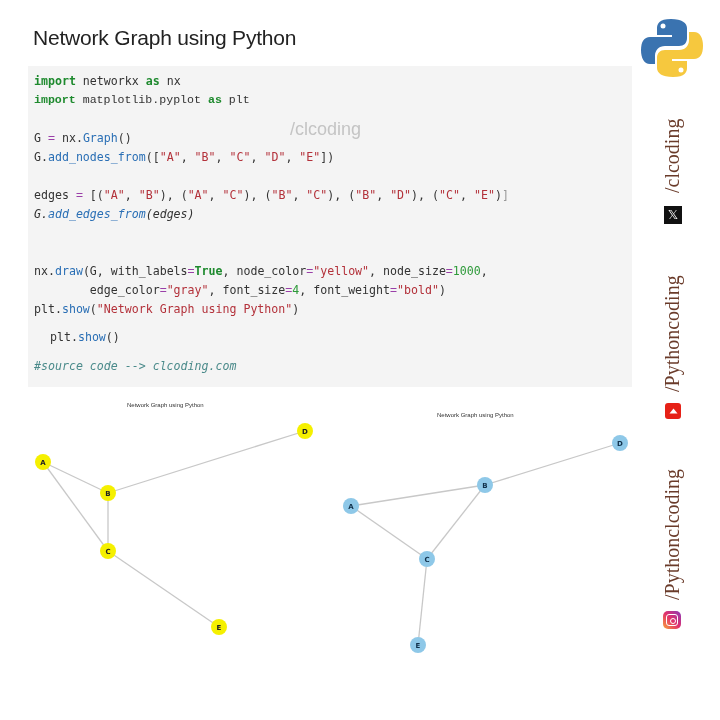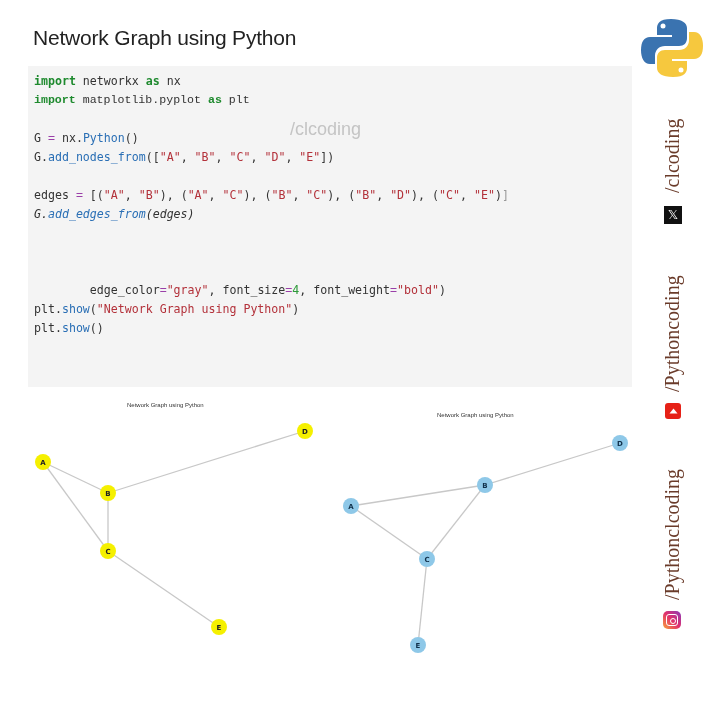--- a/index.html
+++ b/index.html
@@ -71,27 +71,29 @@
   </style>
 </head>
 <body>
 
 <div class="title">Network Graph using Python</div>
 
 <div class="code-block" id="code-block">
   <div class="watermark">/clcoding</div>
 <div class="code-line" style="top: 8px;"><span class="kw">import</span> networkx <span class="kw">as</span> nx</div>
     <div class="code-line" style="top: 27px; font-family: Liberation Mono, monospace;"><span class="kw">import</span> matplotlib.pyplot <span class="kw">as</span> plt</div>
-    <div class="code-line" style="top: 65px;">G <span class="op">=</span> nx.<span class="fn">Python</span>()</div>
+    <div class="code-line" style="top: 65px;">G <span class="op">=</span> nx.<span class="fn">Graph</span>()</div>
     <div class="code-line" style="top: 84px;">G.<span class="fn">add_nodes_from</span>([<span class="str">"A"</span>, <span class="str">"B"</span>, <span class="str">"C"</span>, <span class="str">"D"</span>, <span class="str">"E"</span>])</div>
     <div class="code-line" style="top: 122px;">edges <span class="op">=</span> [(<span class="str">"A"</span>, <span class="str">"B"</span>), (<span class="str">"A"</span>, <span class="str">"C"</span>), (<span class="str">"B"</span>, <span class="str">"C"</span>), (<span class="str">"B"</span>, <span class="str">"D"</span>), (<span class="str">"C"</span>, <span class="str">"E"</span>)<span class="br">]</span></div>
     <div class="code-line" style="top: 141px; font-style: italic;">G.<span class="fn">add_edges_from</span>(edges)</div>
+    <div class="code-line" style="top: 198px;">nx.<span class="fn">draw</span>(G, with_labels<span class="op">=</span><span class="tru">True</span>, node_color<span class="op">=</span><span class="str">"yellow"</span>, node_size<span class="op">=</span><span class="num">1000</span>,</div>
     <div class="code-line" style="top: 217px;">        edge_color<span class="op">=</span><span class="str">"gray"</span>, font_size<span class="op">=</span><span class="num">4</span>, font_weight<span class="op">=</span><span class="str">"bold"</span>)</div>
     <div class="code-line" style="top: 236px;">plt.<span class="fn">show</span>(<span class="str">"Network Graph using Python"</span>)</div>
-    <div class="code-line" style="top: 255px;">plt.<span class="fn">show</span>()</div>
+    <div class="code-line" style="top: 264px; margin-left: 16px;">plt.<span class="fn">show</span>()</div>
+    <div class="code-line" style="top: 293px;"><span class="cm">#source code --&gt; clcoding.com</span></div>
   </div>
 
 <svg class="python-logo" viewBox="0 0 64 64">
   <path d="M31 3c-12 0-14 5-14 9v7h15v2H10C4 21 1 26 1 34s3 14 9 14h5v-8c0-6 4-10 10-10h14c5 0 8-3 8-8V12c0-5-5-9-16-9z" fill="#3a73b0"></path>
   <circle cx="23" cy="10" r="2.5" fill="#fff"></circle>
   <path d="M33 61c12 0 14-5 14-9v-7H32v-2h22c6 0 9-5 9-13s-3-14-9-14h-5v8c0 6-4 10-10 10H25c-5 0-8 3-8 8v10c0 5 5 9 16 9z" fill="#f6c83e"></path>
   <circle cx="41" cy="54" r="2.5" fill="#fff"></circle>
 </svg>
 
 <div class="side-text" style="left:661px; top:193px;">/clcoding</div>

